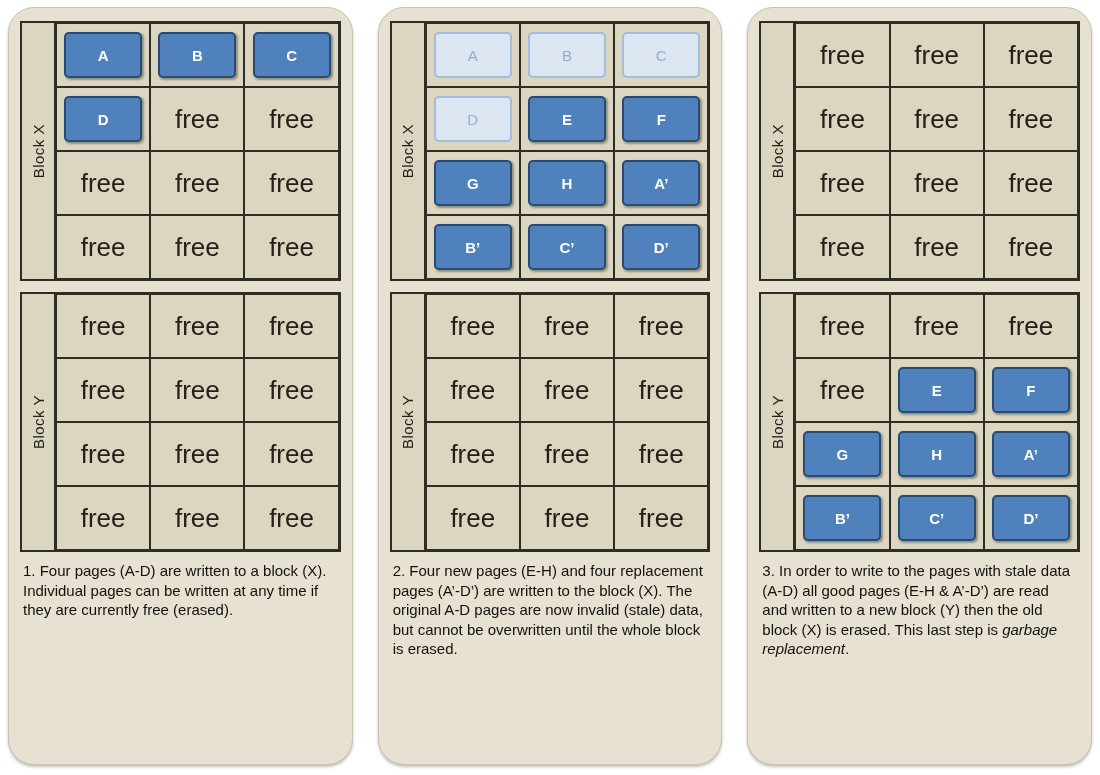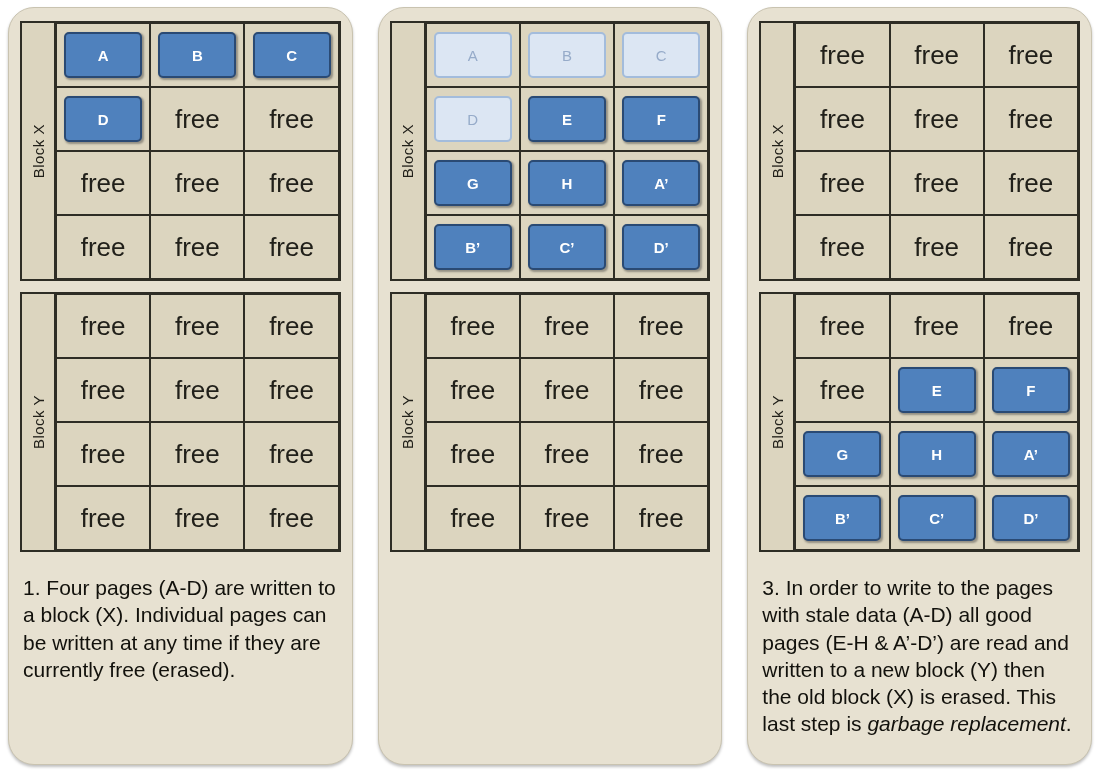--- a/index.html
+++ b/index.html
@@ -90,23 +90,23 @@
     box-shadow: 1.5px 1.5px 2px rgba(60,60,60,0.45);
   }
   .page.stale {
     background: var(--stale-fill);
     border-color: var(--stale-border);
     color: var(--stale-text);
     font-weight: normal;
     box-shadow: none;
   }
   .caption {
-    margin-top: 22px;
+    margin-top: 9px;
     padding: 0 3px;
-    font-size: 21px;
+    font-size: 15px;
     line-height: 1.3;
     color: var(--caption-text);
   }
   .caption i { font-style: italic; }
 </style>
 </head>
 <body>
 
 <div class="panels-row">
     <div class="panel">
@@ -278,20 +278,21 @@
             <span class="free-text">free</span>
           </div>
           <div class="cell">
             <span class="free-text">free</span>
           </div>
           <div class="cell">
             <span class="free-text">free</span>
           </div>
         </div>
       </div>
+      <div class="caption"><span>2. Four new pages (E-H) and four replacement pages (A’-D’) are written to the block (X). The original A-D pages are now invalid (stale) data, but cannot be overwritten until the whole block is erased.</span></div>
     </div>
     <div class="panel">
       <div class="block-table">
         <div class="block-label">
           <span class="block-label-text">Block X</span>
         </div>
         <div class="grid">
           <div class="cell">
             <span class="free-text">free</span>
           </div>

